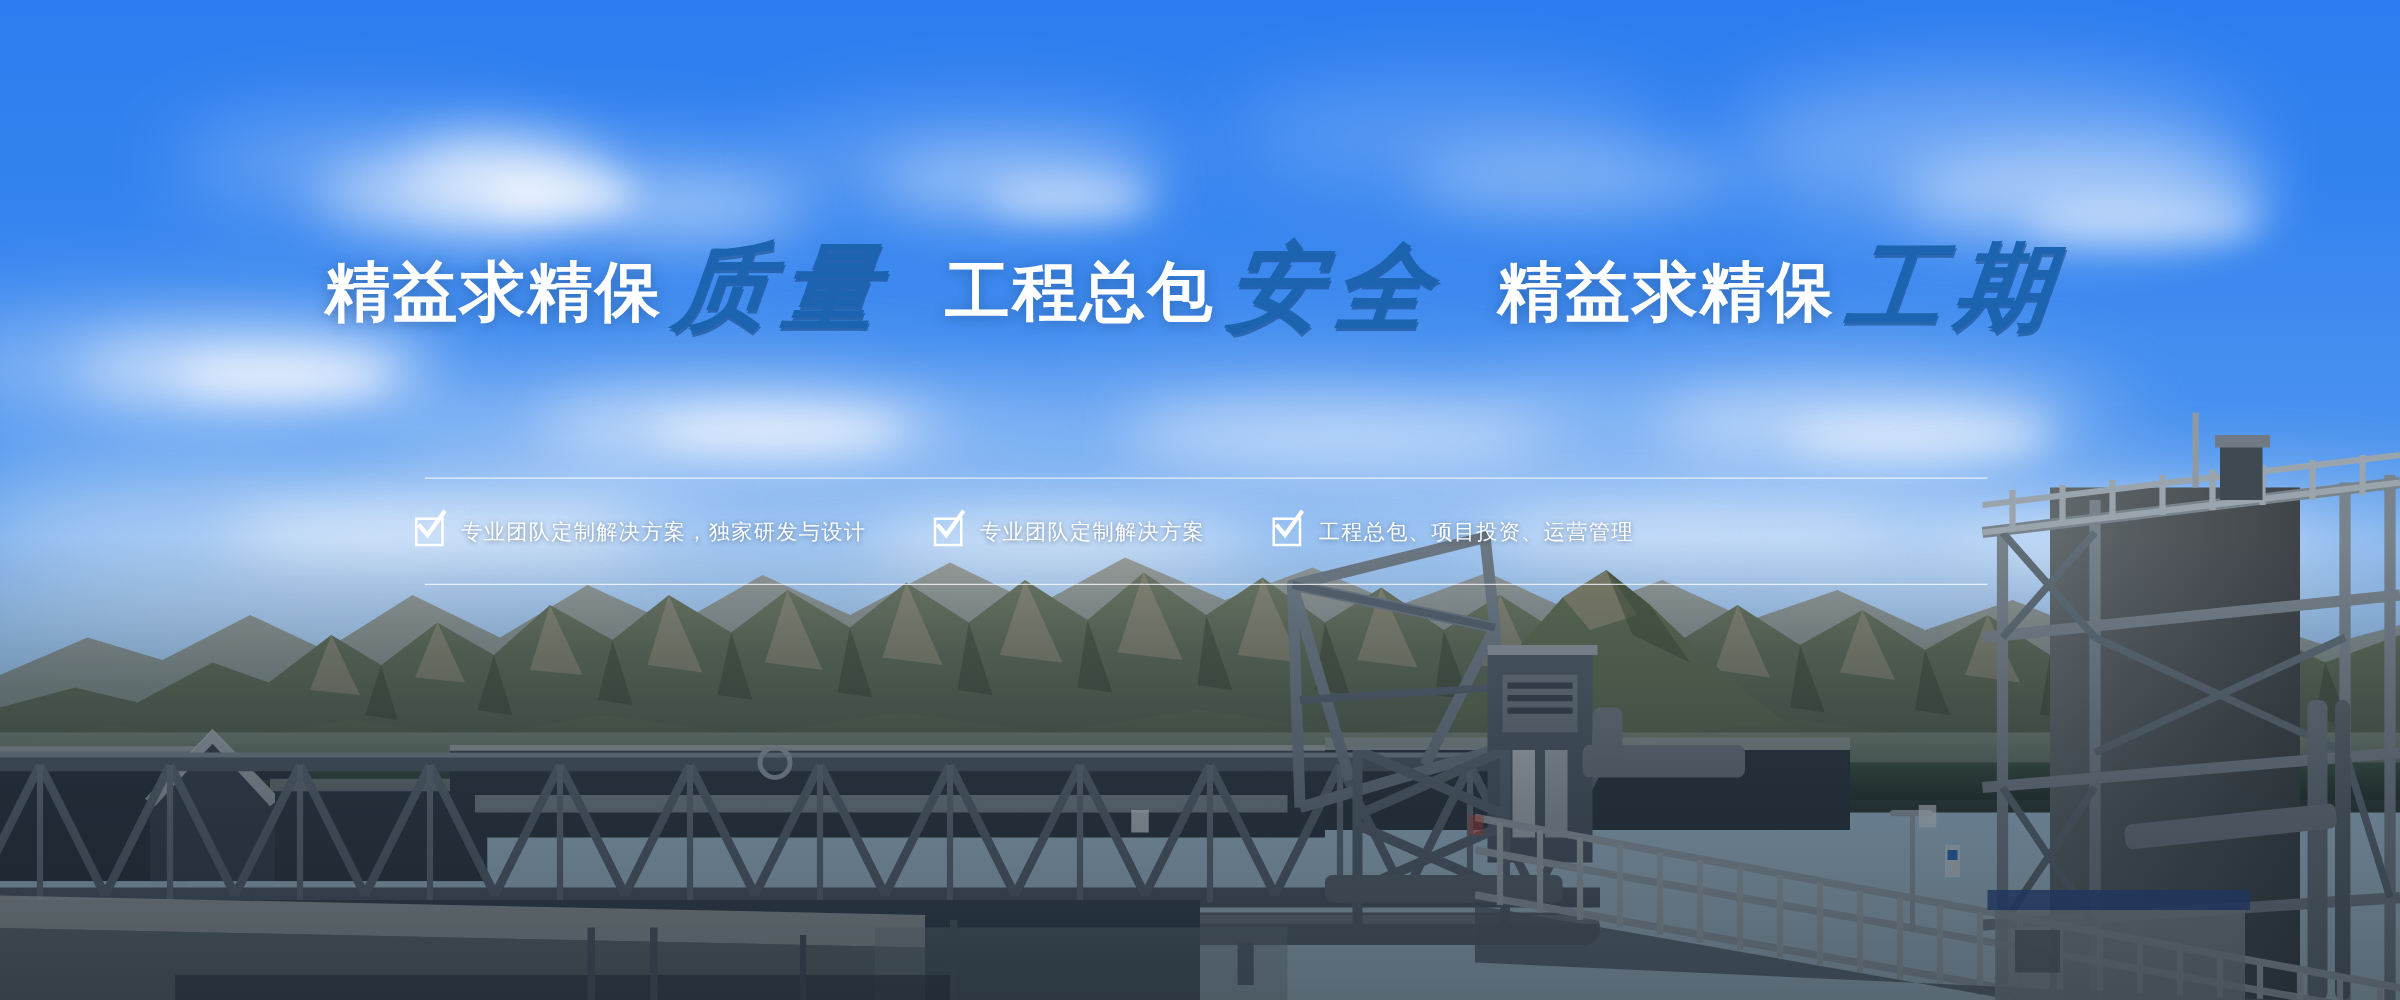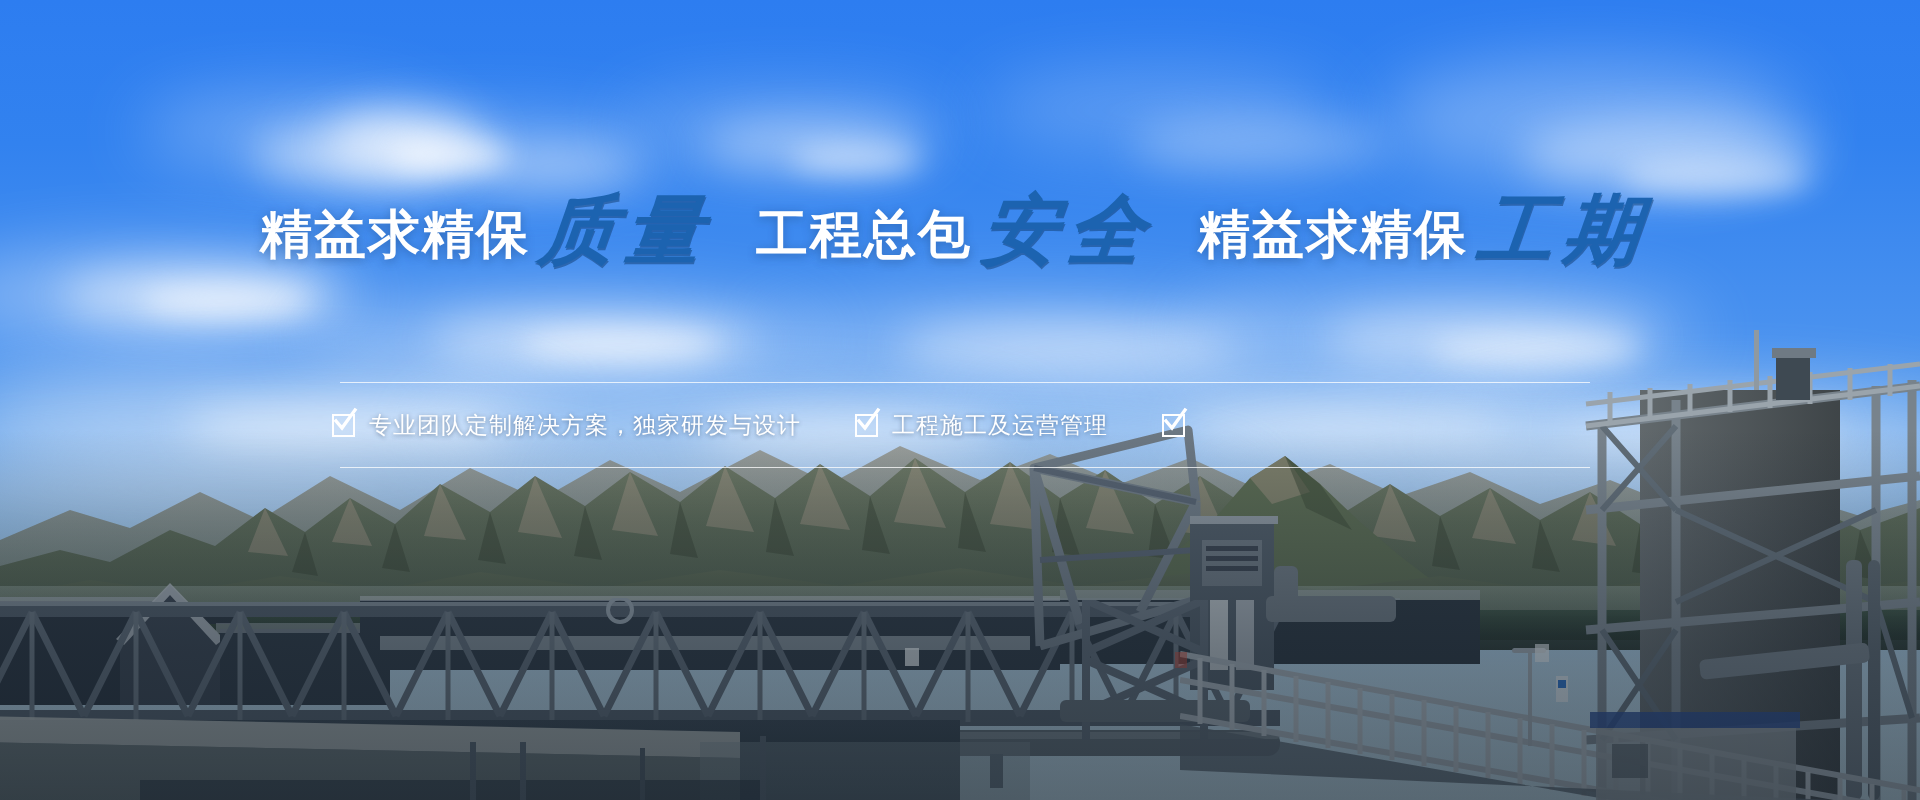--- a/index.html
+++ b/index.html
@@ -122,21 +122,21 @@
     position:absolute;
     top:397px;left:340px;width:1250px;height:56px;
     display:flex;
     align-items:center;
     white-space:nowrap;
   }
   .feat{
     display:flex;align-items:center;
     color:#ffffff;
     font-family:"DejaVu Sans","Liberation Sans",sans-serif;
-    font-size:23px;
+    font-size:17px;
     letter-spacing:1px;
     text-shadow:0 1px 4px rgba(10,30,60,.45);
   }
   .feat + .feat{margin-left:54px;}
   .feat.f1{margin-left:-8px;}
   .chk{
     position:relative;
     width:19px;height:19px;
     border:2px solid #ffffff;
     margin-right:14px;
@@ -472,27 +472,28 @@
         </span>
         <span>专业团队定制解决方案，独家研发与设计</span>
       </div>
 
       <div class="feat">
         <span class="chk">
           <svg viewBox="0 0 26 26">
             <path d="M4 14 L10 21 L23 3" stroke="#ffffff" stroke-width="3.4" fill="none" stroke-linecap="square"></path>
           </svg>
         </span>
-        <span>工程施工及运营管理</span>
+        <span>专业团队定制解决方案</span>
       </div>
 
       <div class="feat">
         <span class="chk">
           <svg viewBox="0 0 26 26">
             <path d="M4 14 L10 21 L23 3" stroke="#ffffff" stroke-width="3.4" fill="none" stroke-linecap="square"></path>
           </svg>
         </span>
+        <span>工程总包、项目投资、运营管理</span>
       </div>
 
     </div>
   </div>
 
 </div>
 
 </body></html>

